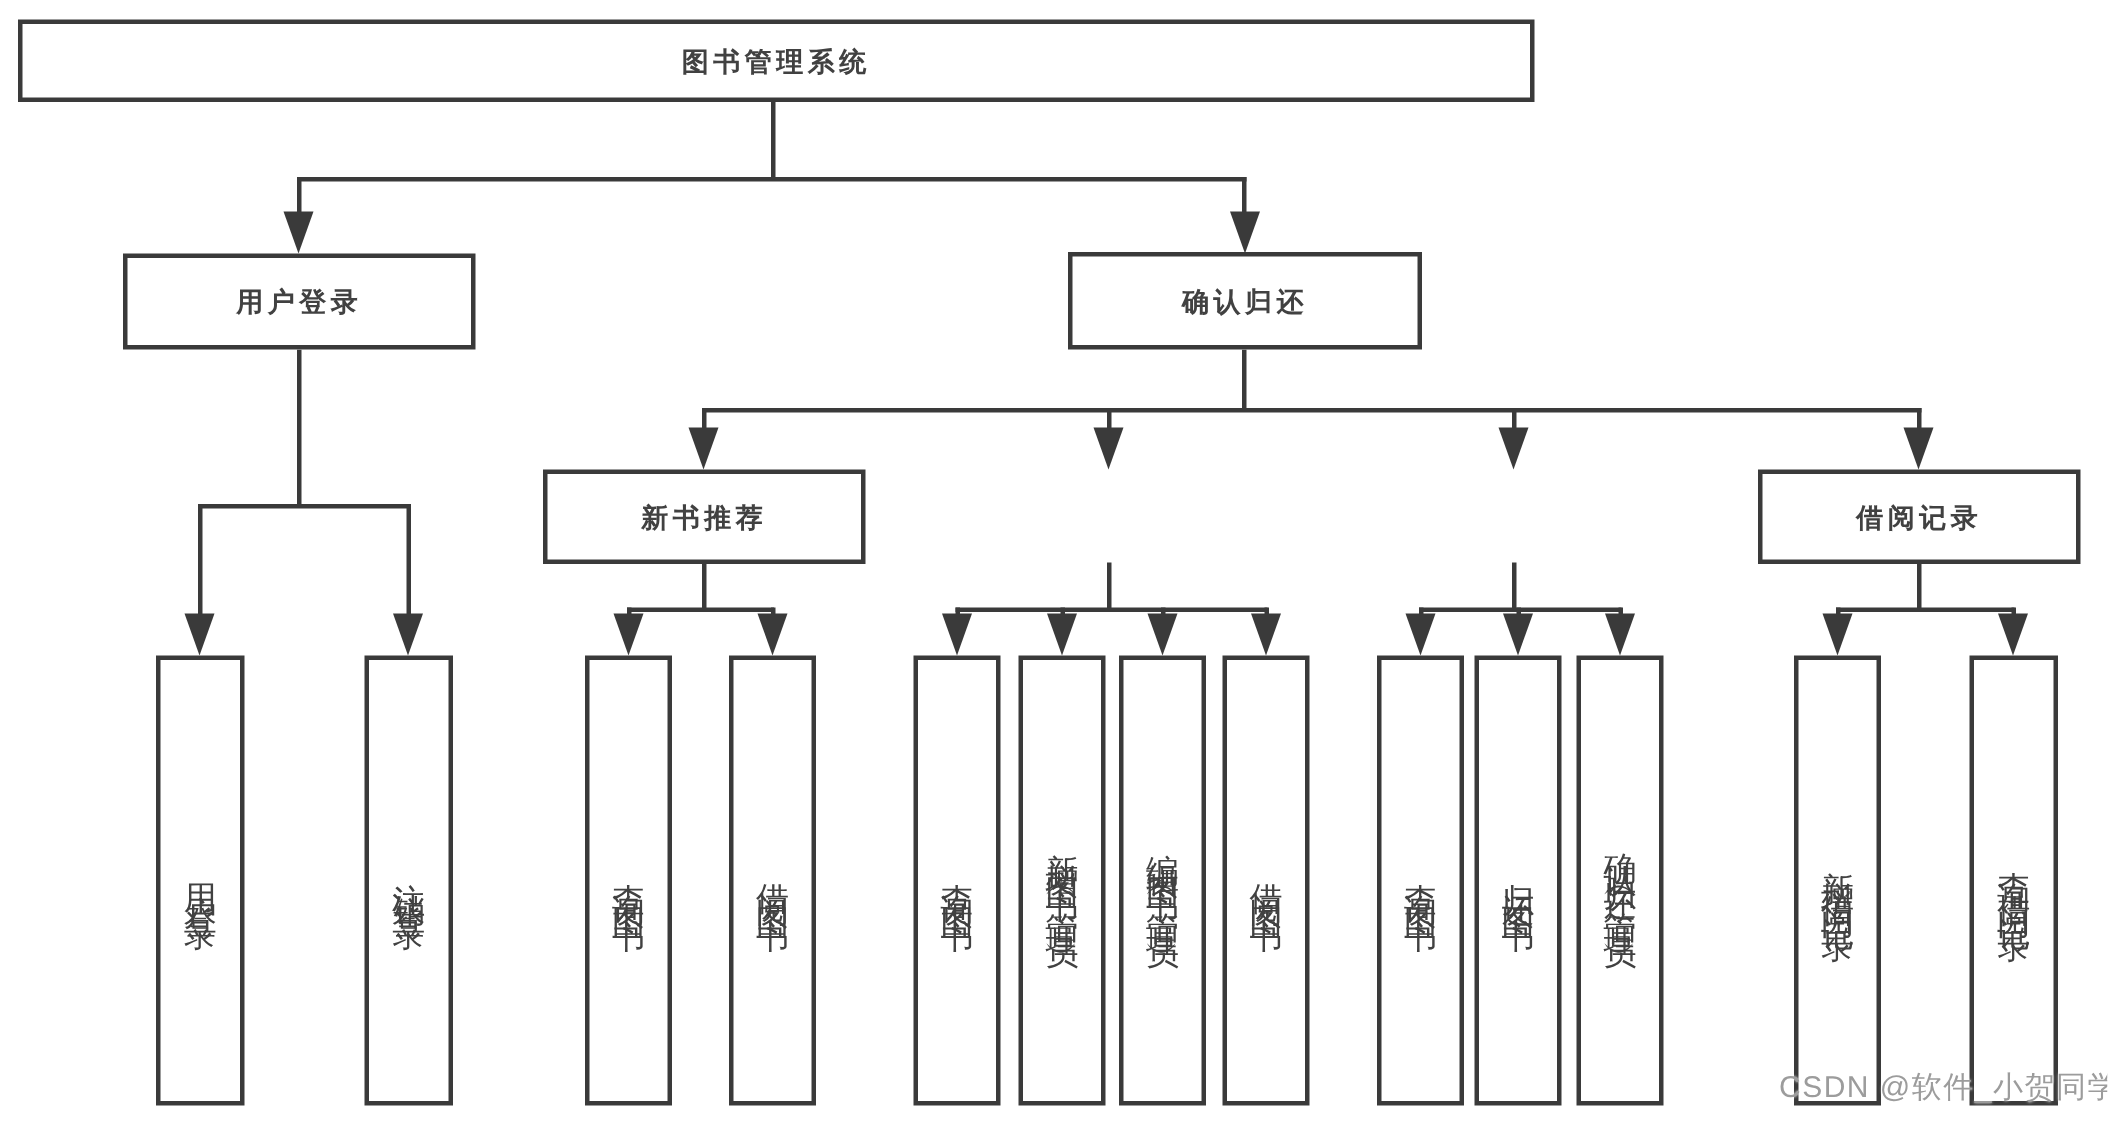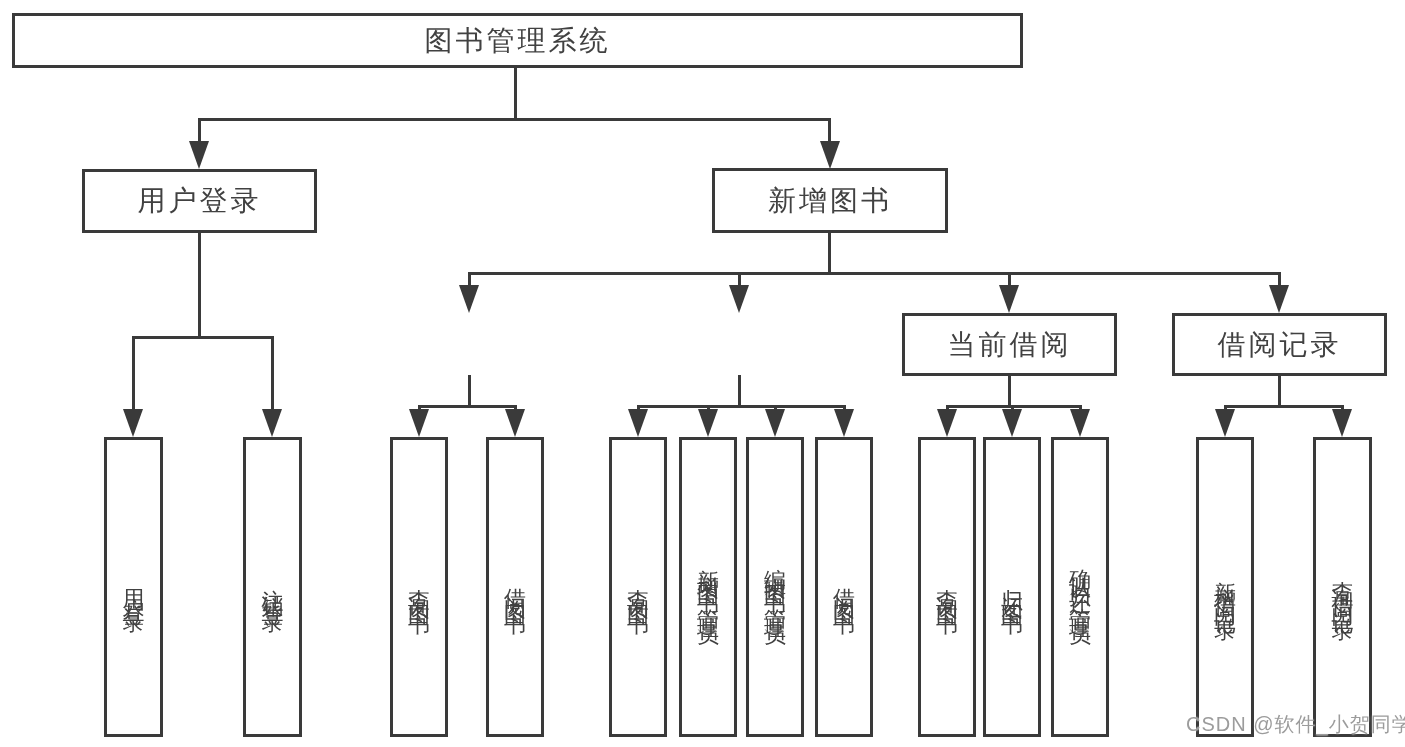--- a/index.html
+++ b/index.html
@@ -2,21 +2,21 @@
 <html><head>
 <meta charset="utf-8">
 <style>
   html,body{margin:0;padding:0;background:#ffffff;}
   body{font-family:"Liberation Sans",sans-serif;}
   #canvas{position:relative;width:1405px;height:747px;background:#ffffff;overflow:hidden;}
 
   .box{position:absolute;box-sizing:border-box;background:#ffffff;
        border:3px solid #3a3a3a;display:flex;align-items:center;justify-content:center;
        color:#414141;z-index:2;}
-  .hbox{font-size:28px;letter-spacing:3px;white-space:nowrap;}
+  .hbox{font-size:18px;letter-spacing:3px;white-space:nowrap;font-weight:bold;}
   .vbox span{writing-mode:vertical-rl;text-orientation:mixed;
        font-size:22px;letter-spacing:8px;line-height:1;white-space:nowrap;}
 
   .vl{position:absolute;width:3px;background:#3a3a3a;z-index:1;}
   .hl{position:absolute;height:3px;background:#3a3a3a;z-index:1;}
   .ar{position:absolute;width:0;height:0;z-index:3;
       border-left:10px solid transparent;border-right:10px solid transparent;
       border-top:28px solid #3a3a3a;}
 
   .wm{position:absolute;left:1186px;top:711px;font-size:20px;letter-spacing:1px;
@@ -95,25 +95,25 @@
   <div class="ar" style="left:1332px;top:409px;"></div>
 
   <div class="box hbox" style="left:12px;top:13px;width:1011px;height:55px;">
     <span>图书管理系统</span>
   </div>
 
   <div class="box hbox" style="left:82px;top:169px;width:235px;height:64px;">
     <span>用户登录</span>
   </div>
   <div class="box hbox" style="left:712px;top:168px;width:236px;height:65px;">
-    <span>新增图书</span>
+    <span>确认归还</span>
   </div>
 
-  <div class="box hbox" style="left:902px;top:313px;width:215px;height:63px;">
-    <span>当前借阅</span>
+  <div class="box hbox" style="left:362px;top:313px;width:215px;height:63px;">
+    <span>新书推荐</span>
   </div>
   <div class="box hbox" style="left:1172px;top:313px;width:215px;height:63px;">
     <span>借阅记录</span>
   </div>
 
   <div class="box vbox" style="left:104px;top:437px;width:59px;height:300px;">
     <span>用户登录</span>
   </div>
   <div class="box vbox" style="left:243px;top:437px;width:59px;height:300px;">
     <span>注销登录</span>

